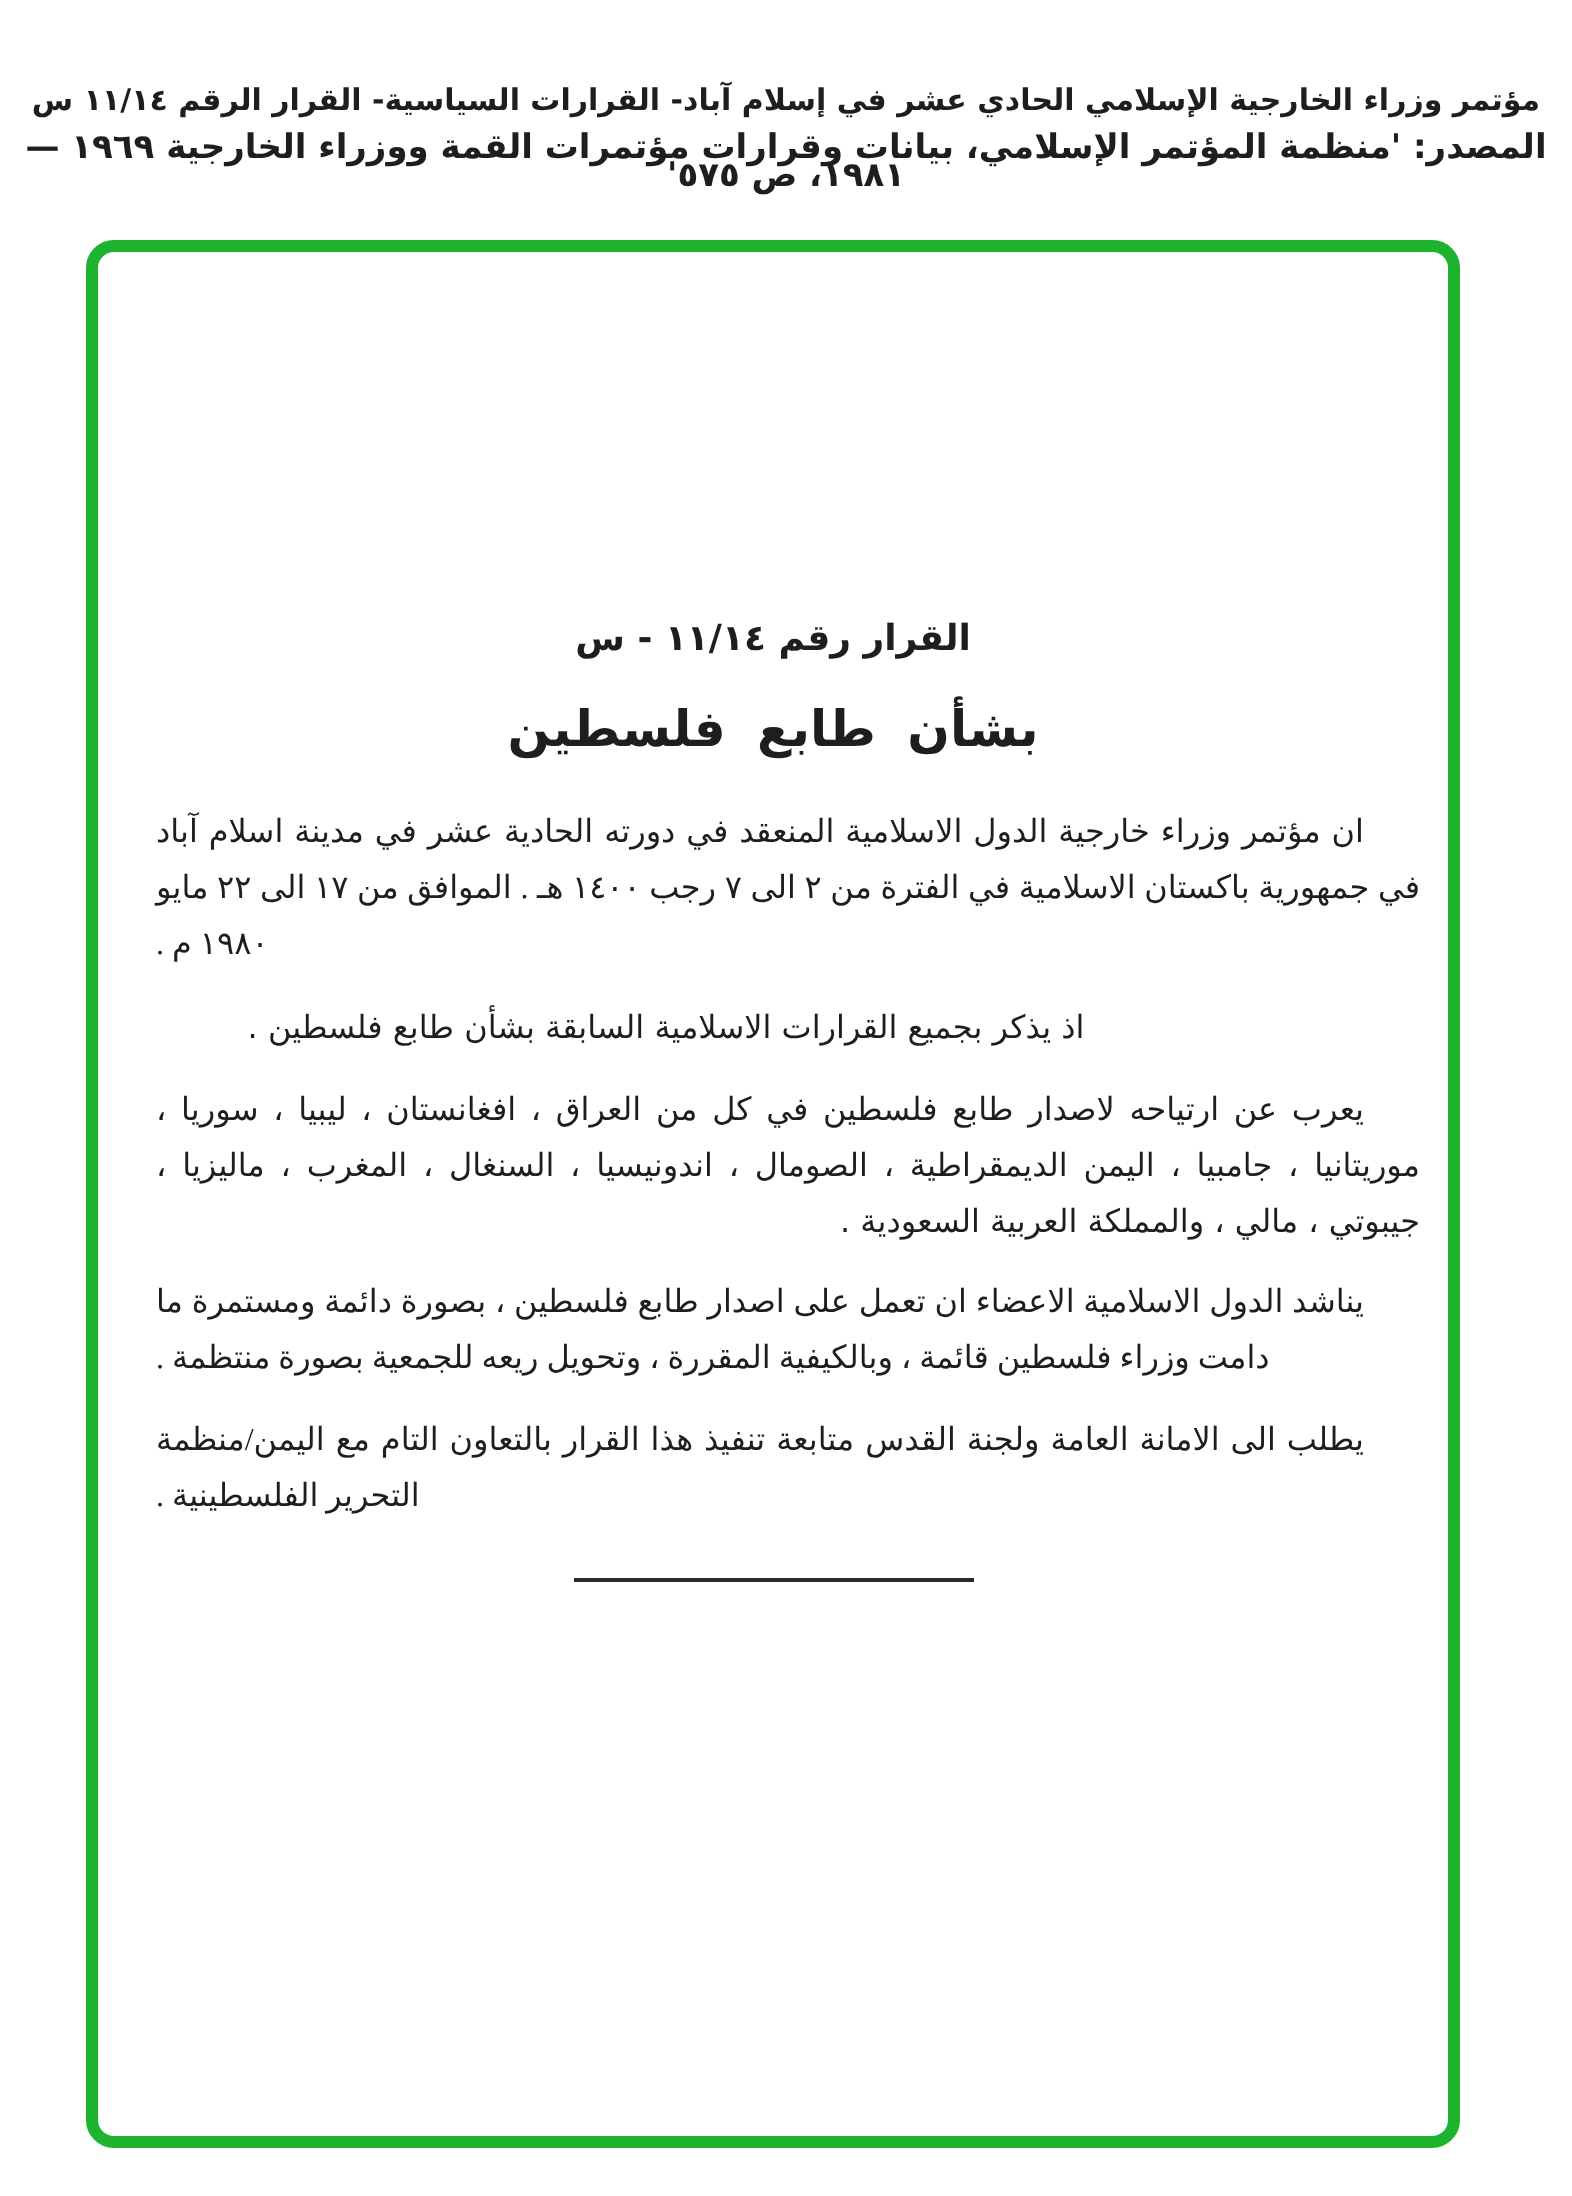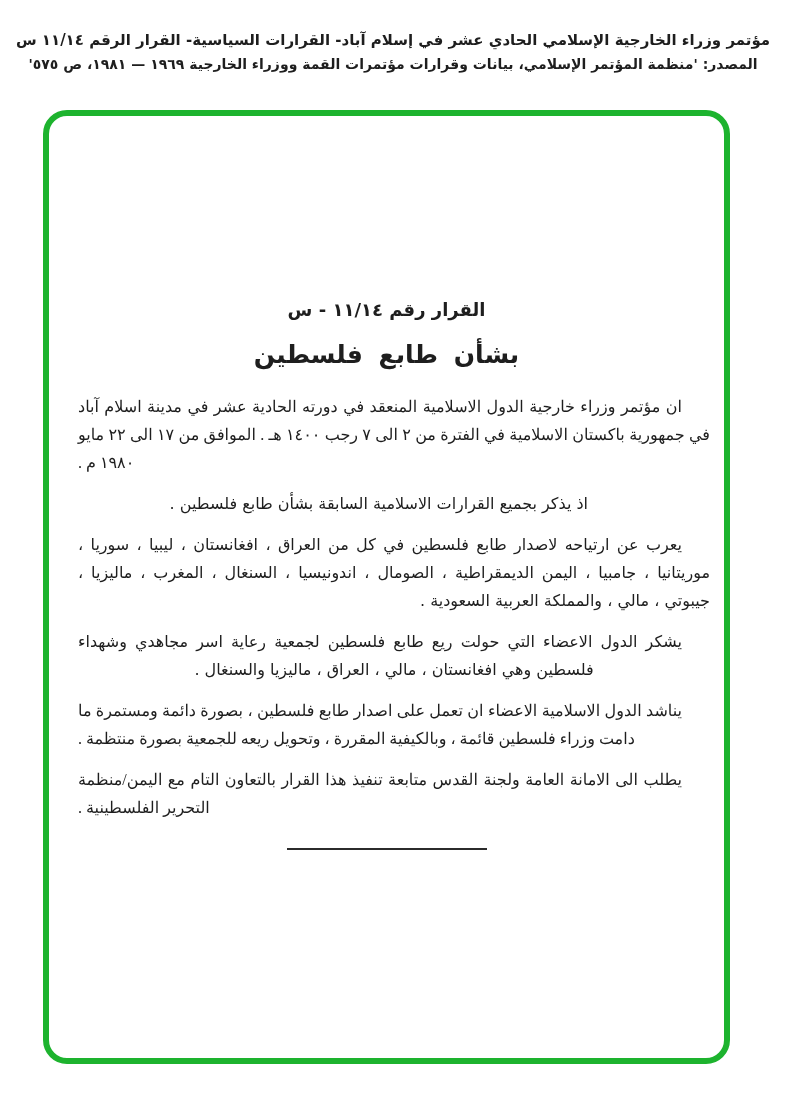--- a/index.html
+++ b/index.html
@@ -1,54 +1,54 @@
 <!DOCTYPE html>
 <html lang="ar"><head>
 <meta charset="utf-8">
 <style>
   html, body { margin: 0; padding: 0; background: #ffffff; }
   .page {
     position: relative;
     width: 786px;
     height: 1063px;
-    margin: 6px auto;
+    margin: 16px auto;
     background: #ffffff;
     font-family: "DejaVu Sans", sans-serif;
     color: #1e1e1e;
     overflow: hidden;
   }
   
   .masthead {
     position: absolute;
     top: 24px;
     left: 0;
     right: 0;
     text-align: center;
     direction: rtl;
   }
   .masthead-l1 {
     font-size: 15px;
     font-weight: bold;
     line-height: 20px;
   }
   .masthead-l2 {
-    font-size: 14px;
+    font-size: 17px;
     font-weight: bold;
     margin-top: 7px;
     line-height: 14px;
   }
   
   .frame {
     position: absolute;
     left: 43px;
     top: 104px;
     width: 687px;
     height: 954px;
     border: 6px solid #1db32e;
-    border-radius: 24px;
+    border-radius: 14px;
     box-sizing: border-box;
     background: #ffffff;
   }
   
   .doc { direction: rtl; }
   .doc-title {
     margin-top: 183px;
     text-align: center;
     font-size: 18px;
     font-weight: bold;
@@ -68,21 +68,21 @@
   .para {
     font-size: 16px;
     line-height: 28px;
     margin: 0 0 13px 0;
     text-align: justify;
     text-indent: 28px;
   }
   .para.last-left   { text-align-last: left; font-family: Liberation Serif, serif; }
   .para.last-center { text-align-last: center; }
   .para.clause {
-    text-align: right;
+    text-align: center;
     text-indent: 0;
     padding-right: 122px;
   }
   .divider {
     width: 200px;
     height: 0;
     border-top: 2px solid #2b2b2b;
     margin: 26px auto 0 auto;
   }
 </style>
@@ -100,21 +100,20 @@
     <div class="doc">
 
       <div class="doc-title">القرار رقم ١١/١٤ - س</div>
 
       <div class="doc-subtitle">بشأن طابع فلسطين</div>
 
       <div class="doc-body">
         <p class="para last-left">ان مؤتمر وزراء خارجية الدول الاسلامية المنعقد في دورته الحادية عشر في مدينة اسلام آباد في جمهورية باكستان الاسلامية في الفترة من ٢ الى ٧ رجب ١٤٠٠ هـ . الموافق من ١٧ الى ٢٢ مايو ١٩٨٠ م .</p>
         <p class="para clause">اذ يذكر بجميع القرارات الاسلامية السابقة بشأن طابع فلسطين .</p>
         <p class="para">يعرب عن ارتياحه لاصدار طابع فلسطين في كل من العراق ، افغانستان ، ليبيا ، سوريا ، موريتانيا ، جامبيا ، اليمن الديمقراطية ، الصومال ، اندونيسيا ، السنغال ، المغرب ، ماليزيا ، جيبوتي ، مالي ، والمملكة العربية السعودية .</p>
-        <p class="para last-center">يشكر الدول الاعضاء التي حولت ريع طابع فلسطين لجمعية رعاية اسر مجاهدي وشهداء فلسطين وهي افغانستان ، مالي ، العراق ، ماليزيا والسنغال .</p>
         <p class="para last-left">يناشد الدول الاسلامية الاعضاء ان تعمل على اصدار طابع فلسطين ، بصورة دائمة ومستمرة ما دامت وزراء فلسطين قائمة ، وبالكيفية المقررة ، وتحويل ريعه للجمعية بصورة منتظمة .</p>
         <p class="para last-left">يطلب الى الامانة العامة ولجنة القدس متابعة تنفيذ هذا القرار بالتعاون التام مع اليمن/منظمة التحرير الفلسطينية .</p>
       </div>
 
       <div class="divider"></div>
 
     </div>
   </div>
 
 </div>

